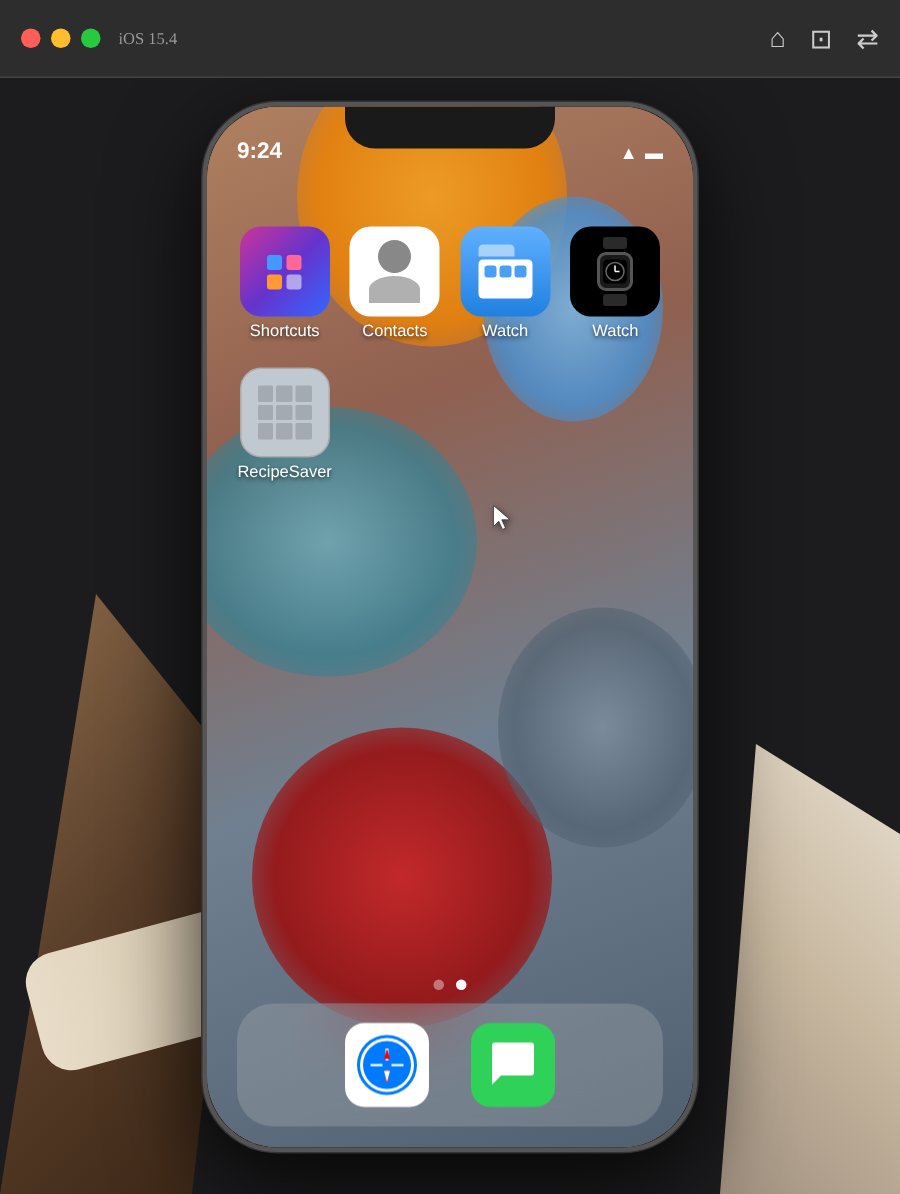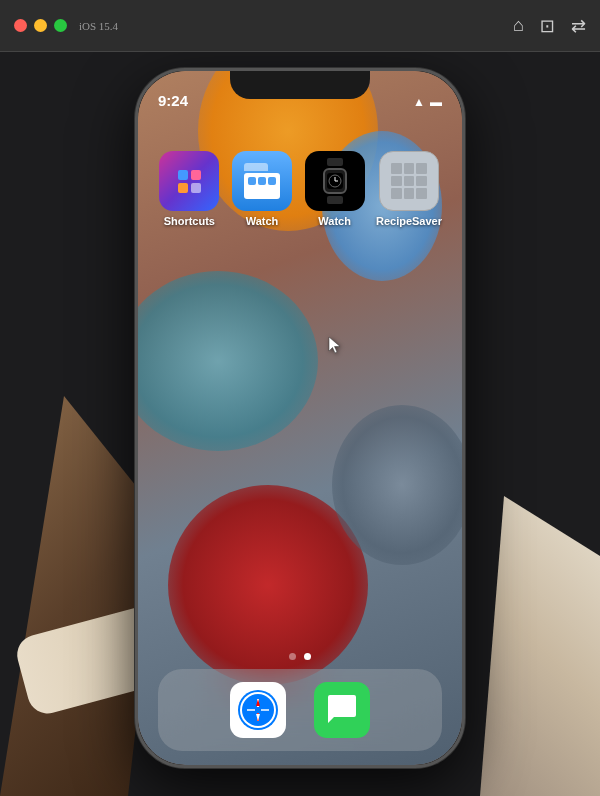--- a/index.html
+++ b/index.html
@@ -272,21 +272,21 @@
       display: flex;
       align-items: center;
       justify-content: center;
       position: relative;
       overflow: hidden;
     }
 
     .app-label {
       color: white;
       font-size: 11px;
-      font-weight: 700;
+      font-weight: 400;
       text-align: center;
       text-shadow: 0 1px 3px rgba(0,0,0,0.7);
     }
 
     
     .icon-shortcuts {
       background: linear-gradient(135deg, #cc3399 0%, #6633cc 50%, #3366ff 100%);
     }
     .shortcuts-inner {
       display: flex;
@@ -541,20 +541,29 @@
               </div>
               <div class="shortcuts-row">
                 <div class="sc-block sc-block-orange"></div>
                 <div class="sc-block" style="background:#ffffff88"></div>
               </div>
             </div>
           </div>
           <span class="app-label">Shortcuts</span>
         </div>
 
+        <div class="app-item">
+          <div class="app-icon icon-contacts">
+            <div class="contacts-inner">
+              <div class="contact-head" style="background:#888"></div>
+              <div class="contact-body" style="background:#b0b0b0"></div>
+            </div>
+          </div>
+          <span class="app-label">Contacts</span>
+        </div>
 
         <div class="app-item">
           <div class="app-icon icon-files">
             <div class="files-inner">
               <div class="folder-tab"></div>
               <div class="folder-body">
                 <div style="margin:4px; display:flex; gap:2px; flex-wrap:wrap;">
                   <div style="width:8px;height:8px;background:#4a9ff5;border-radius:2px"></div>
                   <div style="width:8px;height:8px;background:#4a9ff5;border-radius:2px"></div>
                   <div style="width:8px;height:8px;background:#4a9ff5;border-radius:2px"></div>

